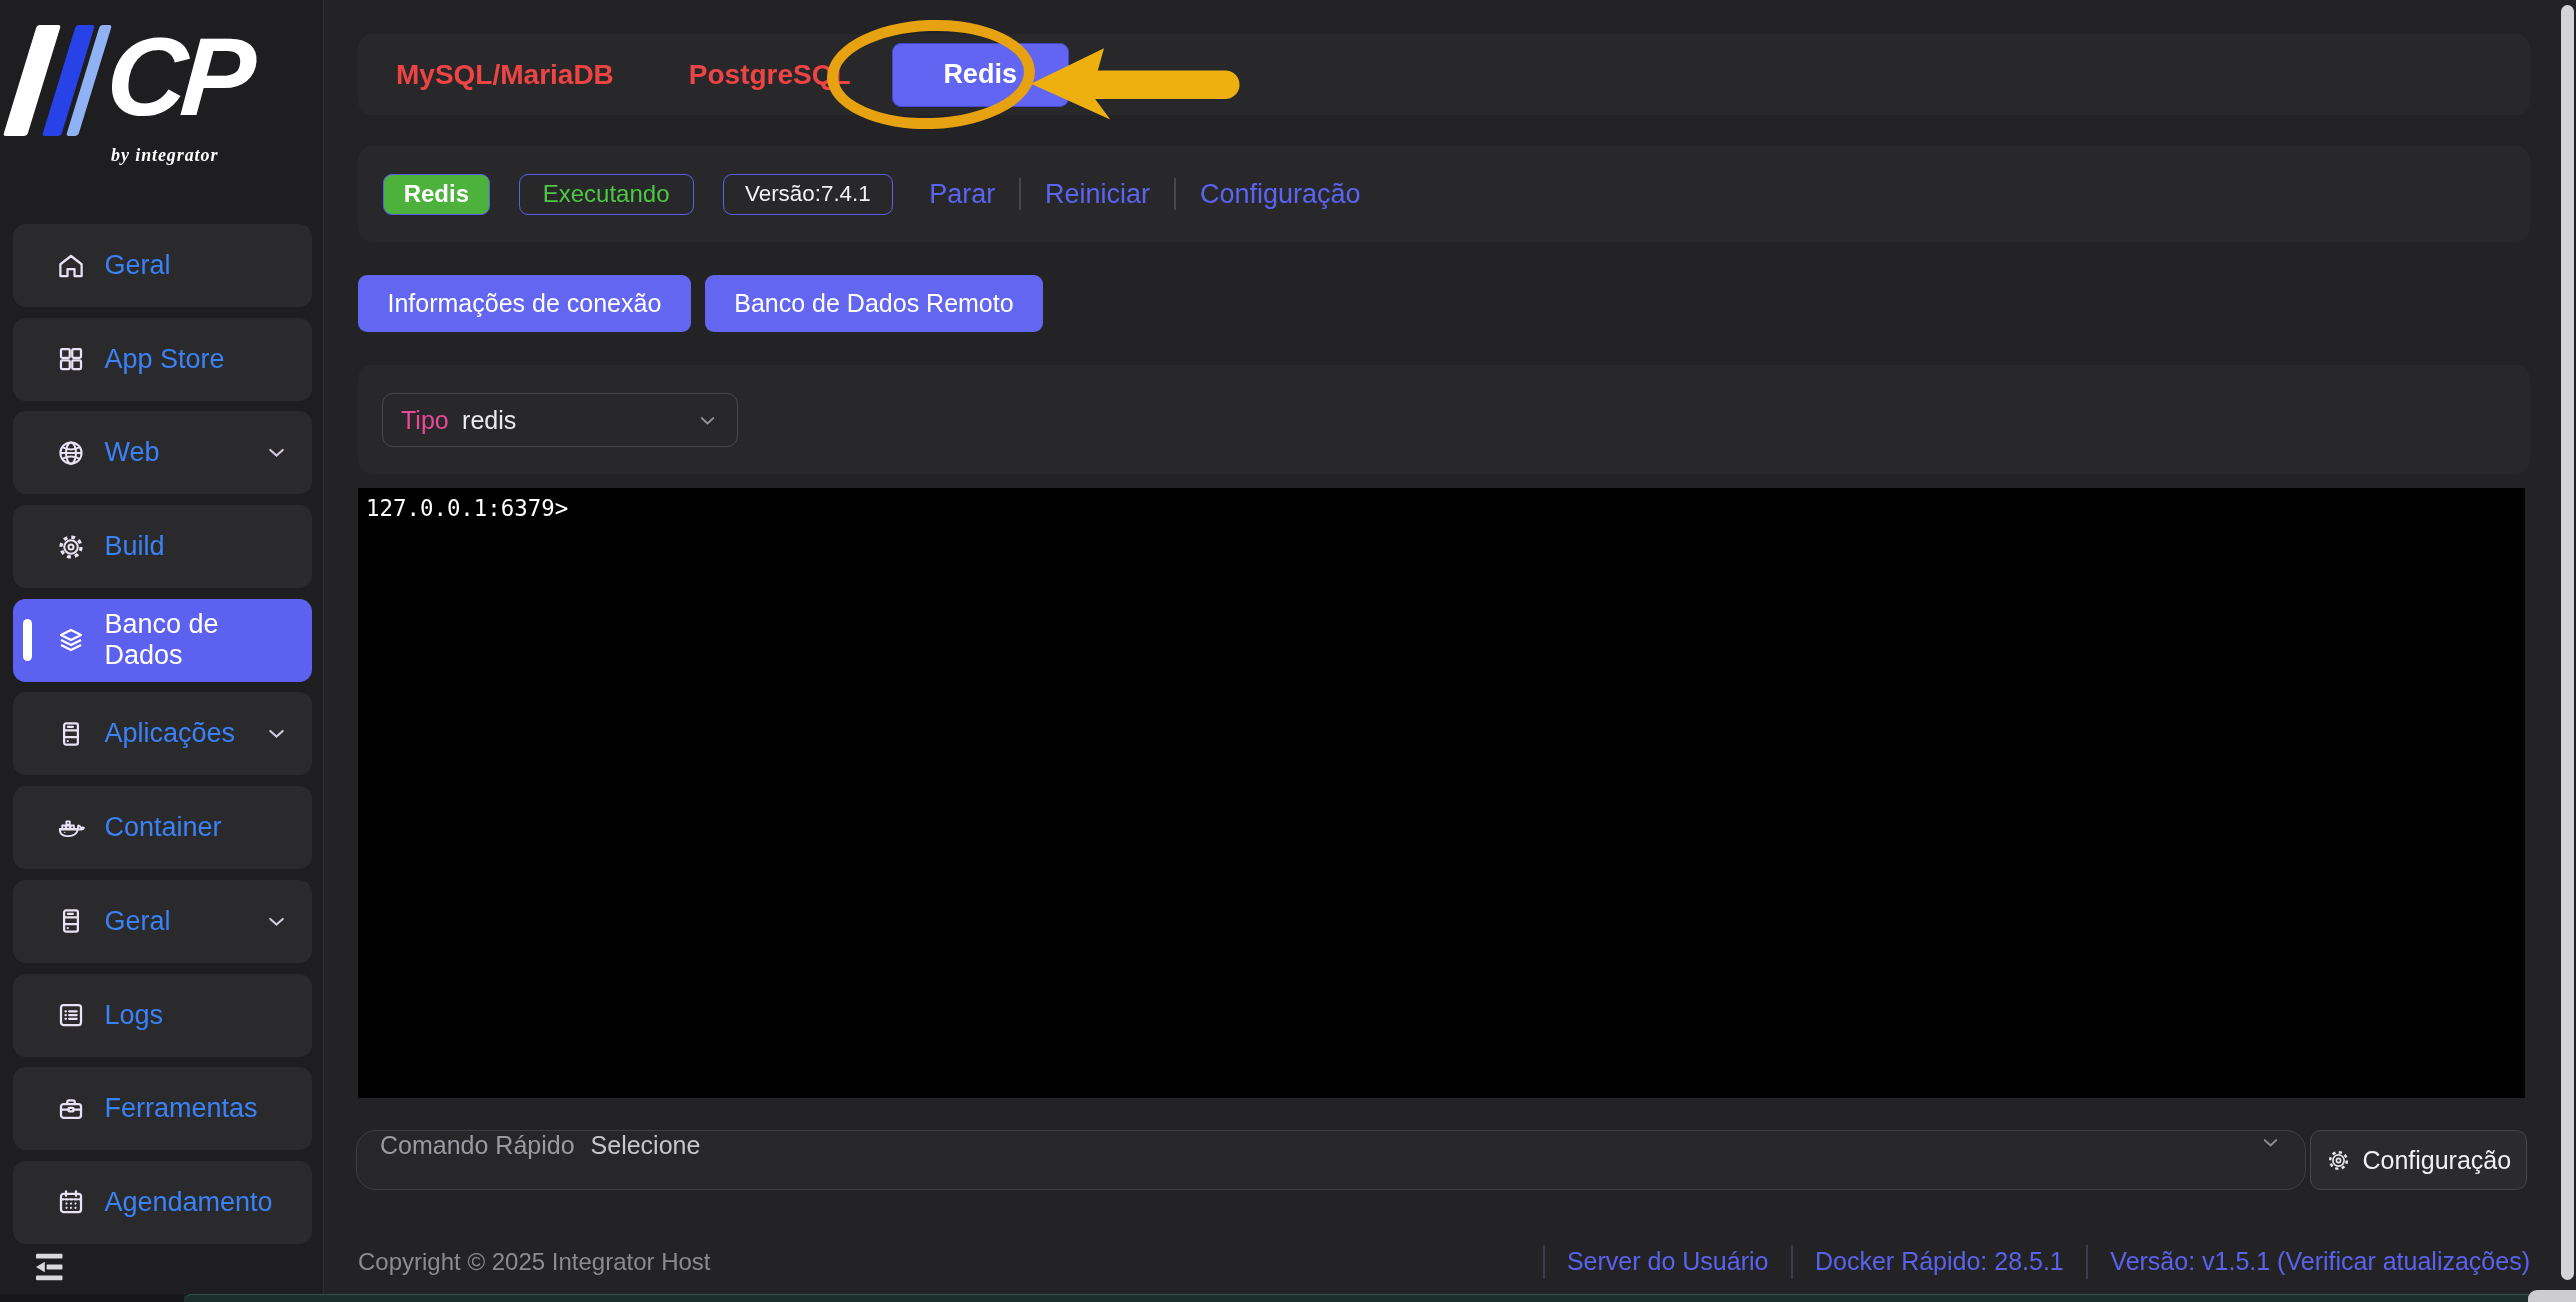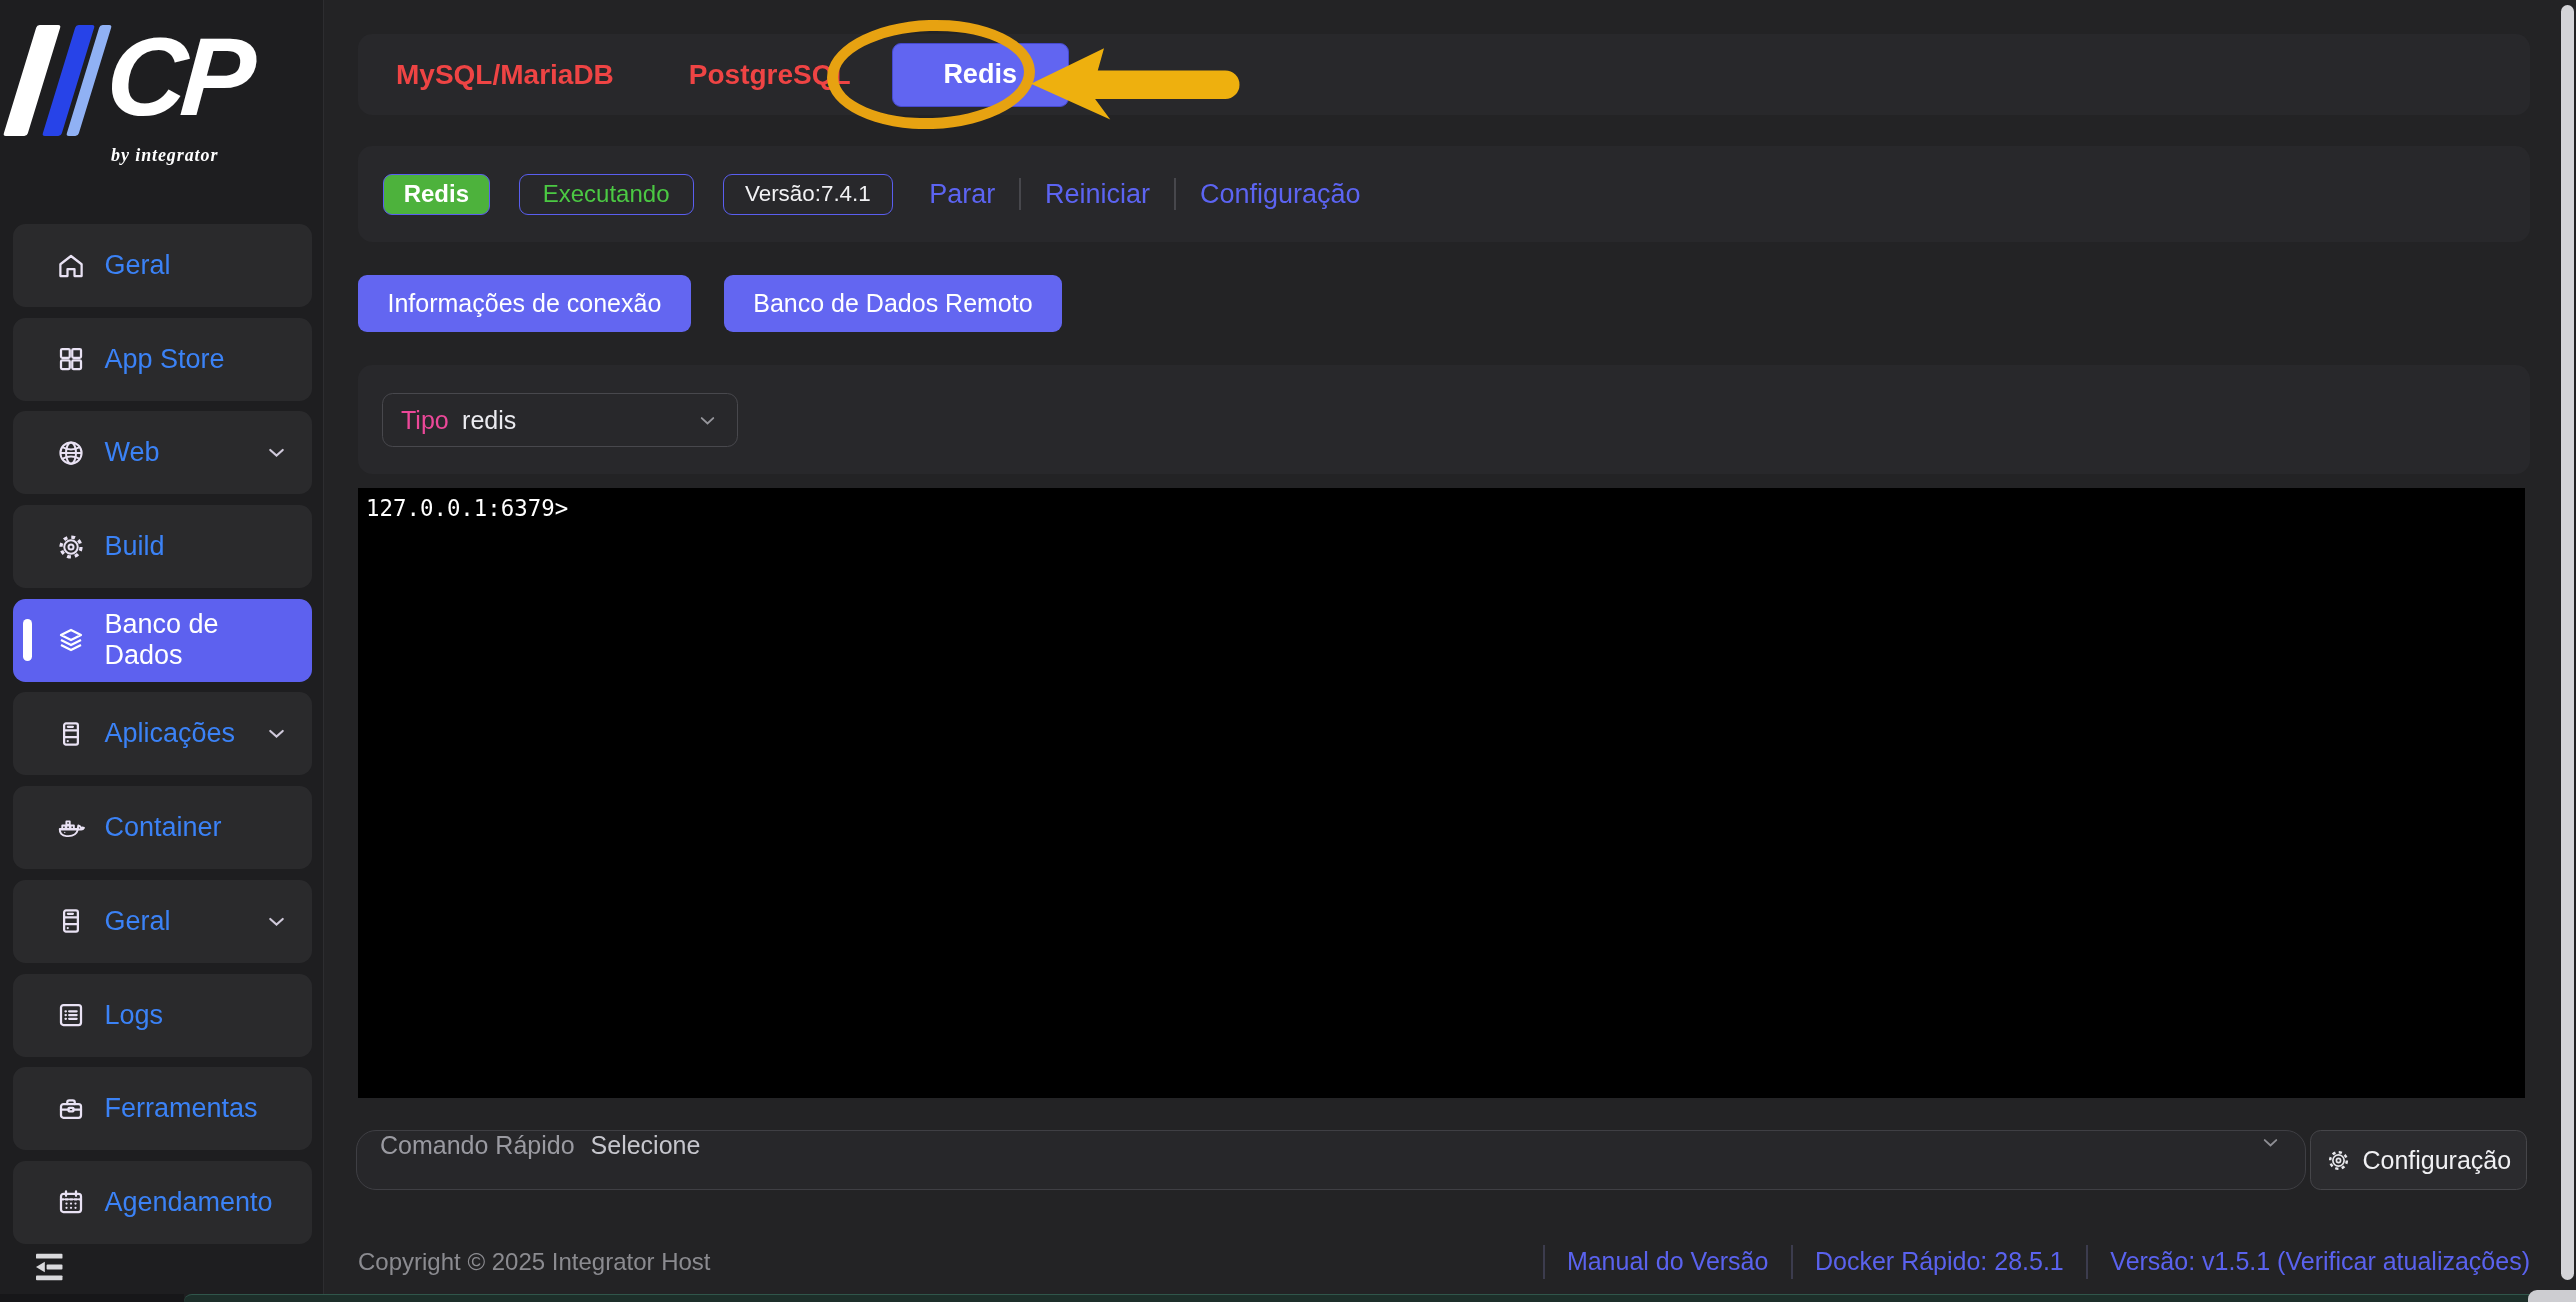--- a/index.html
+++ b/index.html
@@ -41,21 +41,21 @@
   .status-panel { position:absolute; left:358px; top:146px; width:2172px; height:96px; background:#28282b; border-radius:14.3px; display:flex; align-items:center; padding-left:25px; }
   .badge { height:41px; border:1.8px solid #5a5ef0; border-radius:9px; display:flex; align-items:center; font-size:24px; }
   .badge-service { background:#4db23c; color:#ffffff; padding:0 19.7px; font-weight:bold; }
   .badge-state { color:#4bc943; padding:0 23px; margin-left:29px; }
   .badge-version { color:#f2f2f4; padding:0 21.5px; margin-left:29px; font-size:22.4px; }
   .status-link { color:#5c64f2; font-size:27px; cursor:pointer; }
   .status-link.first { margin-left:36px; }
   .vsep { width:1.8px; height:32px; background:#47474c; margin:0 24px; }
 
   
-  .btn-row { position:absolute; left:358px; top:275px; display:flex; gap:33px; }
+  .btn-row { position:absolute; left:358px; top:275px; display:flex; gap:14px; }
   .btn { height:57px; border-radius:9px; background:#6366f1; color:#ffffff; font-size:25px; padding:0 29.5px; display:flex; align-items:center; cursor:pointer; }
 
   
   .select-panel { position:absolute; left:358px; top:365px; width:2172px; height:109px; background:#28282b; border-radius:14.3px; }
   .type-select { position:absolute; left:24px; top:28px; width:356px; height:54px; border:1.8px solid #48484d; border-radius:10.7px; display:flex; align-items:center; padding:0 18px; cursor:pointer; }
   .type-label { font-size:25px; color:#ec4899; }
   .type-value { font-size:25px; color:#ebebf0; margin-left:13.4px; }
   .sel-chev { margin-left:auto; width:23px; height:23px; stroke:#96969c; }
 
   
@@ -297,21 +297,21 @@
           <circle cx="12" cy="12" r="2" stroke-width="1.6"></circle>
         </svg>
       <span>Configuração</span>
     </div>
   </div>
 
   <div class="footer">
     <span class="copyright">Copyright © 2025 Integrator Host</span>
     <div class="flinks">
       <span class="fsep"></span>
-      <span class="flink">Manual do Versão</span>
+      <span class="flink">Server do Usuário</span>
       <span class="fsep"></span>
       <span class="flink">Docker Rápido: 28.5.1</span>
       <span class="fsep"></span>
       <span class="flink">Versão: v1.5.1 (Verificar atualizações)</span>
     </div>
   </div>
 
   <div class="scrollbar"></div>
   <div class="bottom-strip-dark"></div>
   <div class="bottom-strip"></div>

